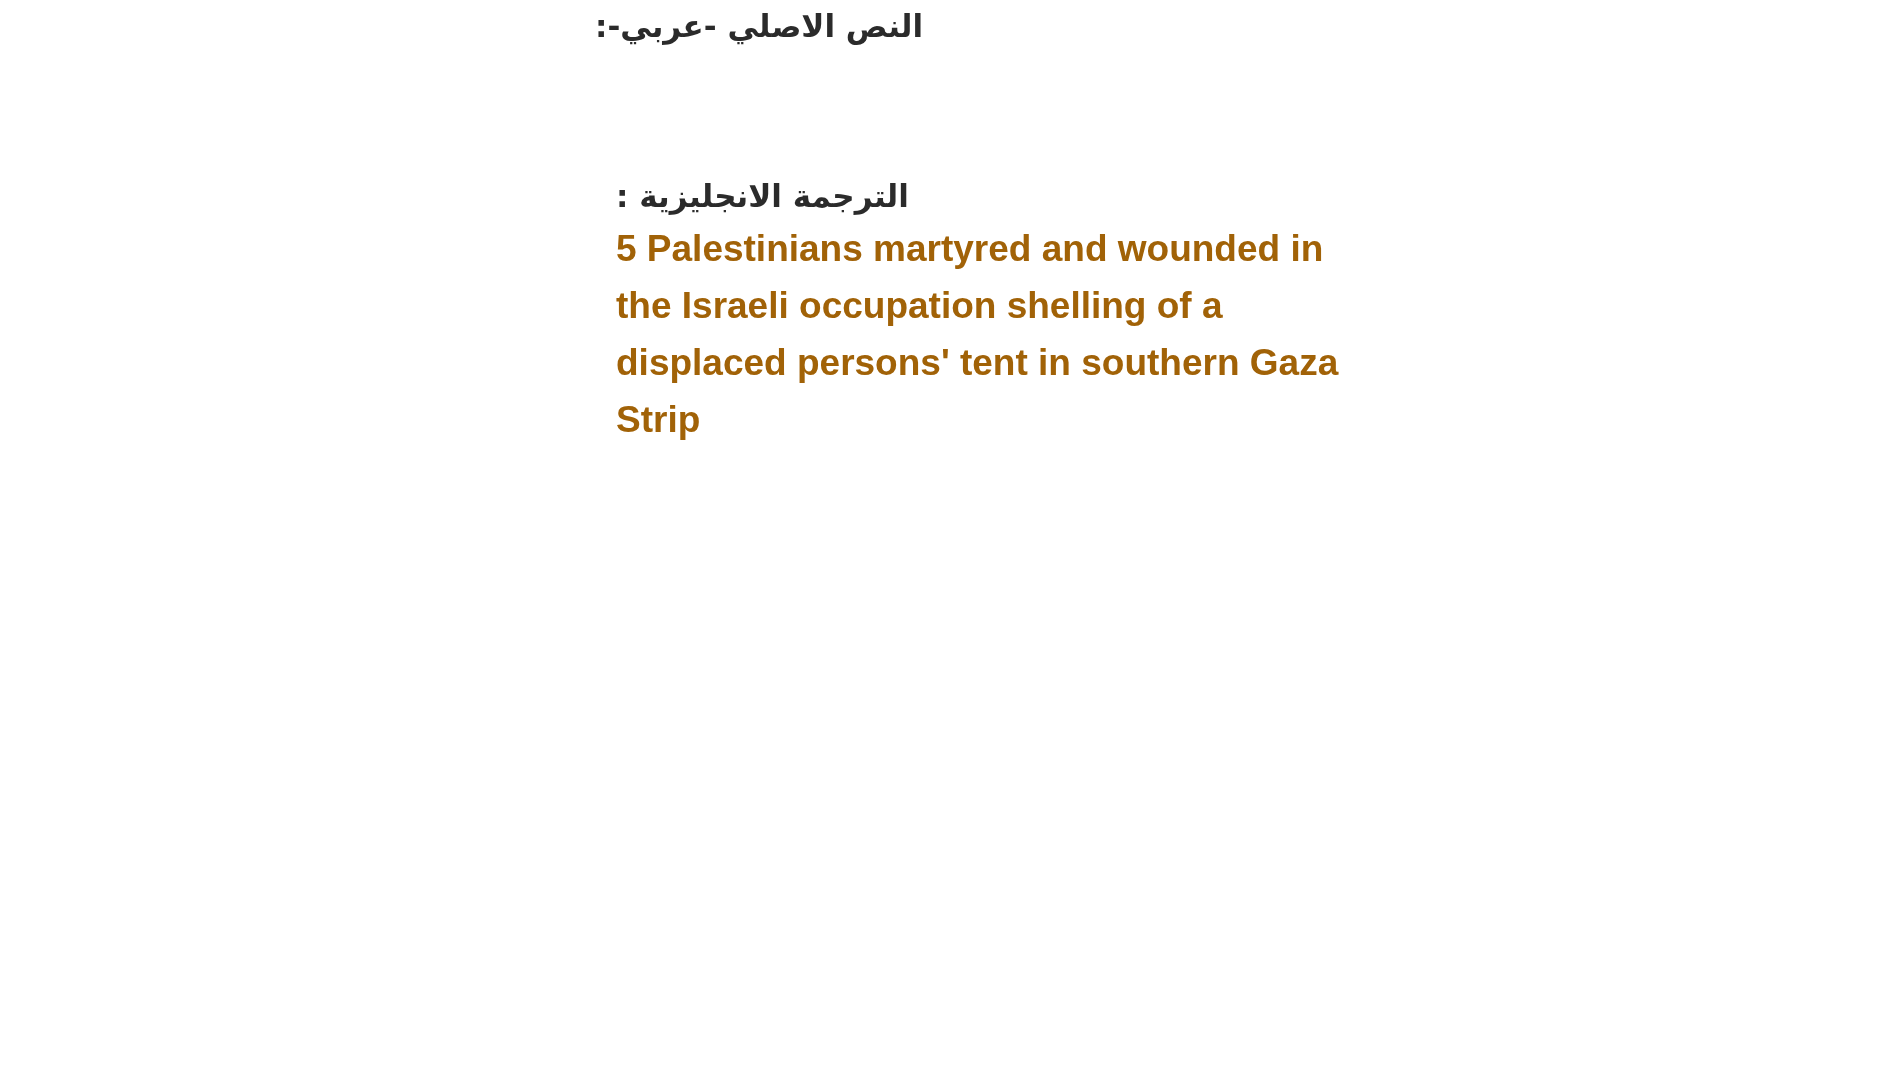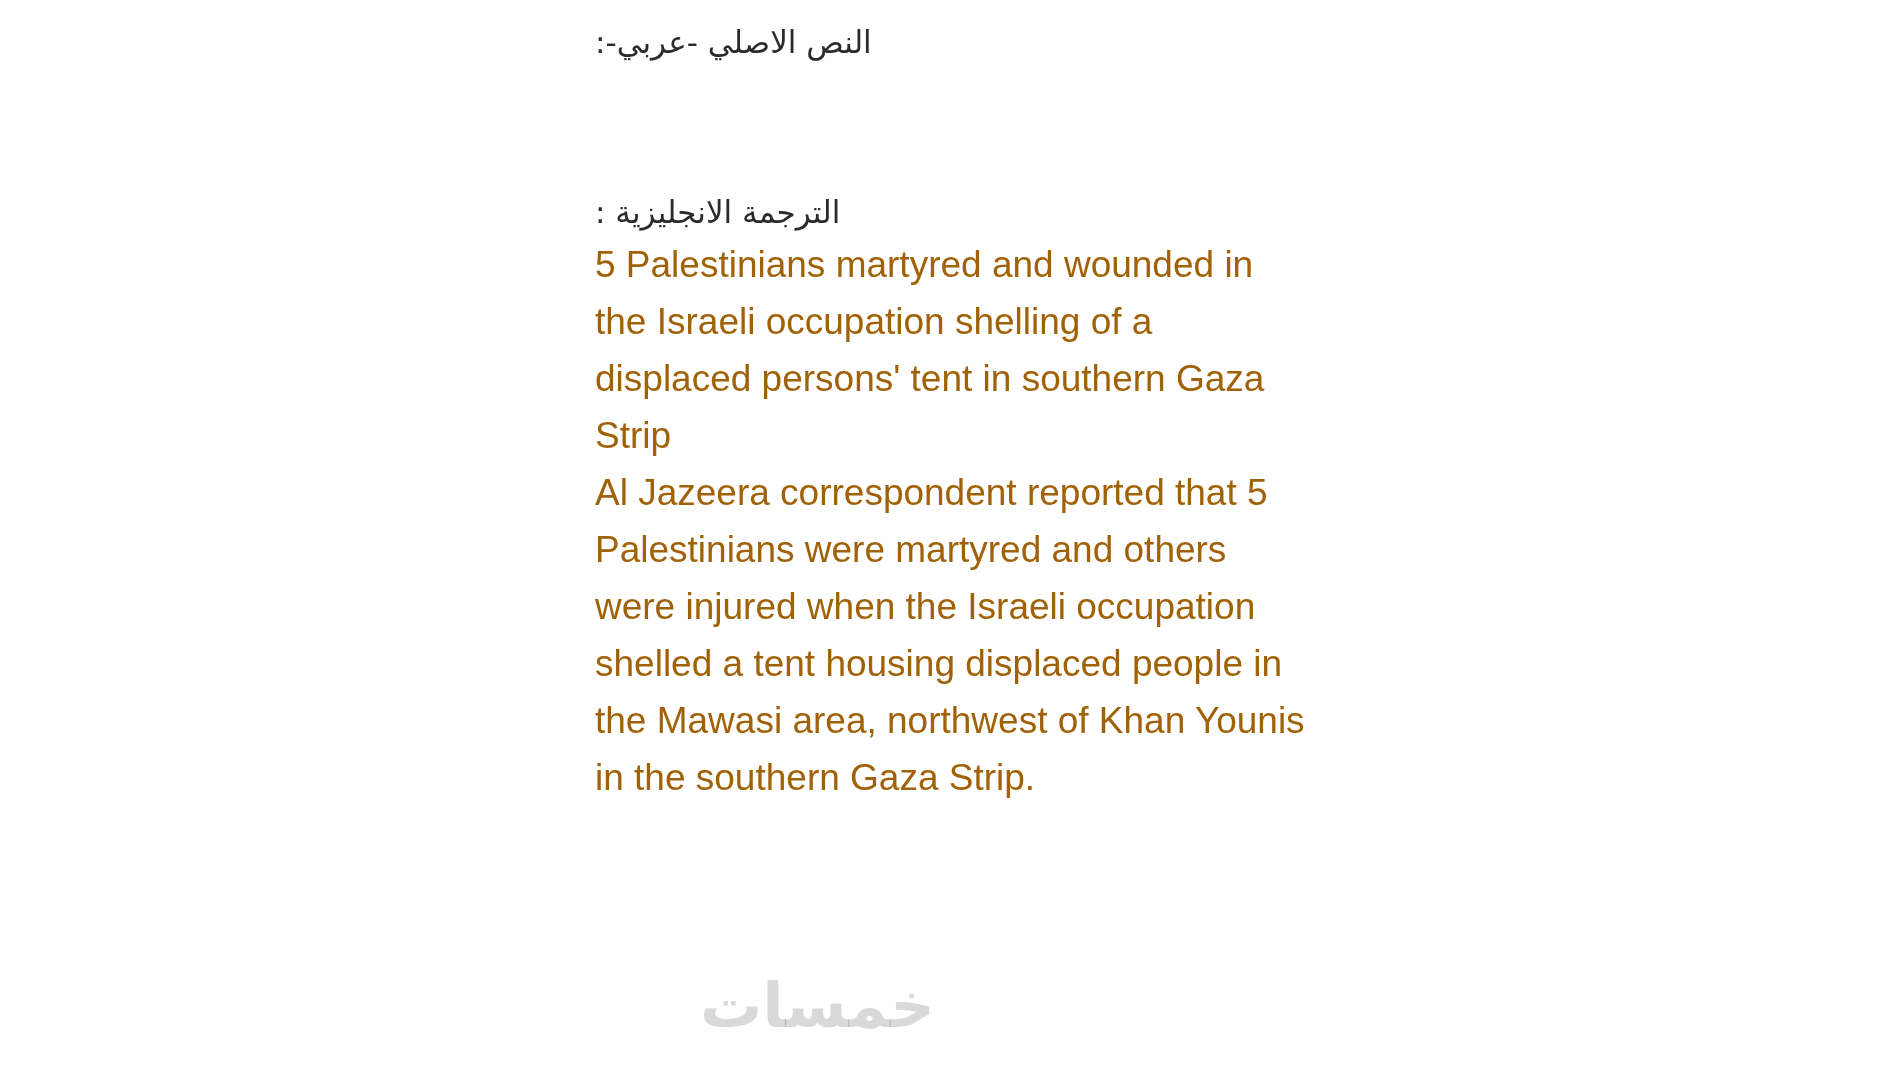--- a/index.html
+++ b/index.html
@@ -28,72 +28,67 @@
     font-weight: bold;
     font-size: 62px;
     line-height: 62px;
     color: rgba(0, 0, 0, 0.15);
     direction: rtl;
     user-select: none;
   }
   .doc {
     position: absolute;
     left: 595px;
-    top: 18px;
+    top: 2px;
     width: 800px;
     z-index: 1;
     color: #2b2b2b;
+    font-weight: bold;
   }
   .ar {
     direction: rtl;
     text-align: left;
     font-family: "DejaVu Sans", sans-serif;
     font-size: 31px;
     line-height: 48px;
     white-space: pre-line;
   }
   .en {
     direction: ltr;
     text-align: left;
     font-family: "Liberation Sans", sans-serif;
     font-size: 37px;
     line-height: 57px;
     white-space: pre-line;
     color: #a16207;
   }
   .en-section {
     margin-top: 122px;
+    margin-left: 21px;
   }
 </style>
 </head>
 <body>
 
 <div class="page">
 
-  <div class="watermark">خمسات</div>
 
   <div class="doc">
 
     <div class="ar">النص الاصلي -عربي-:</div>
 
 
 
     <div class="en-section">
 
       <div class="ar">الترجمة الانجليزية :</div>
 
       <div class="en">5 Palestinians martyred and wounded in
 the Israeli occupation shelling of a
 displaced persons' tent in southern Gaza
 Strip</div>
 
-      <div class="en">Al Jazeera correspondent reported that 5
-Palestinians were martyred and others
-were injured when the Israeli occupation
-shelled a tent housing displaced people in
-the Mawasi area, northwest of Khan Younis
-in the southern Gaza Strip.</div>
 
     </div>
 
   </div>
 
 </div>
 
 </body></html>

